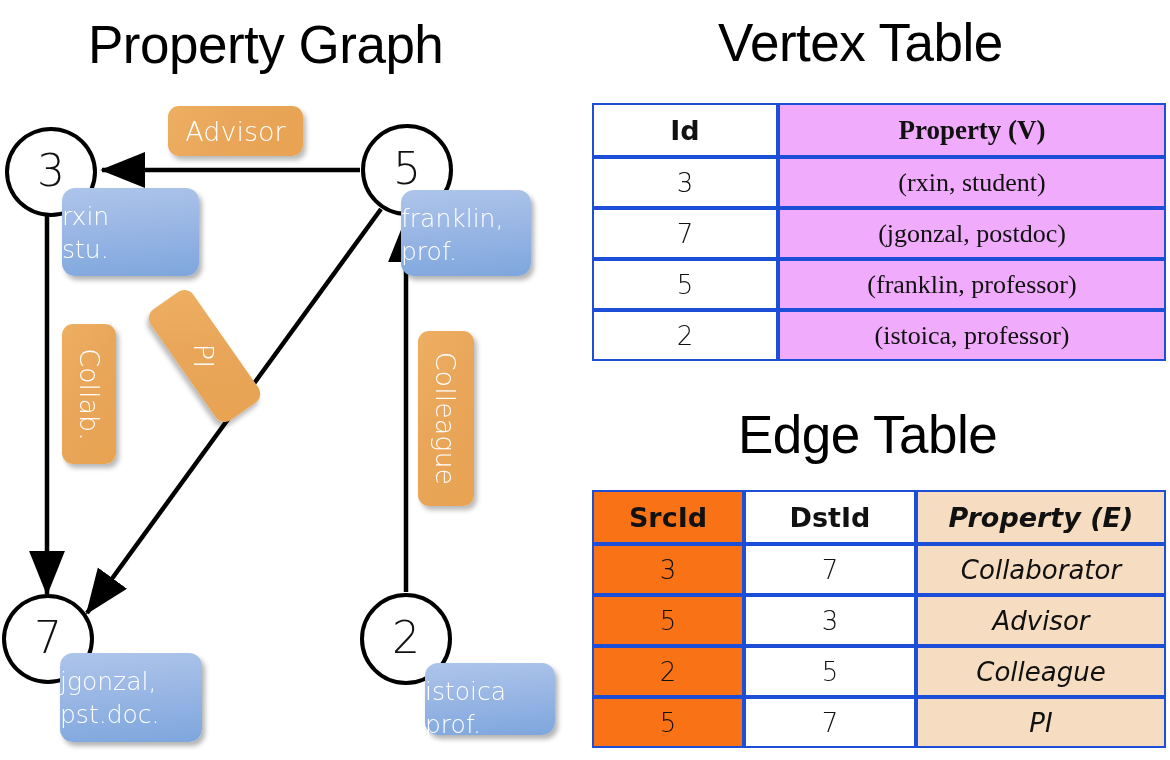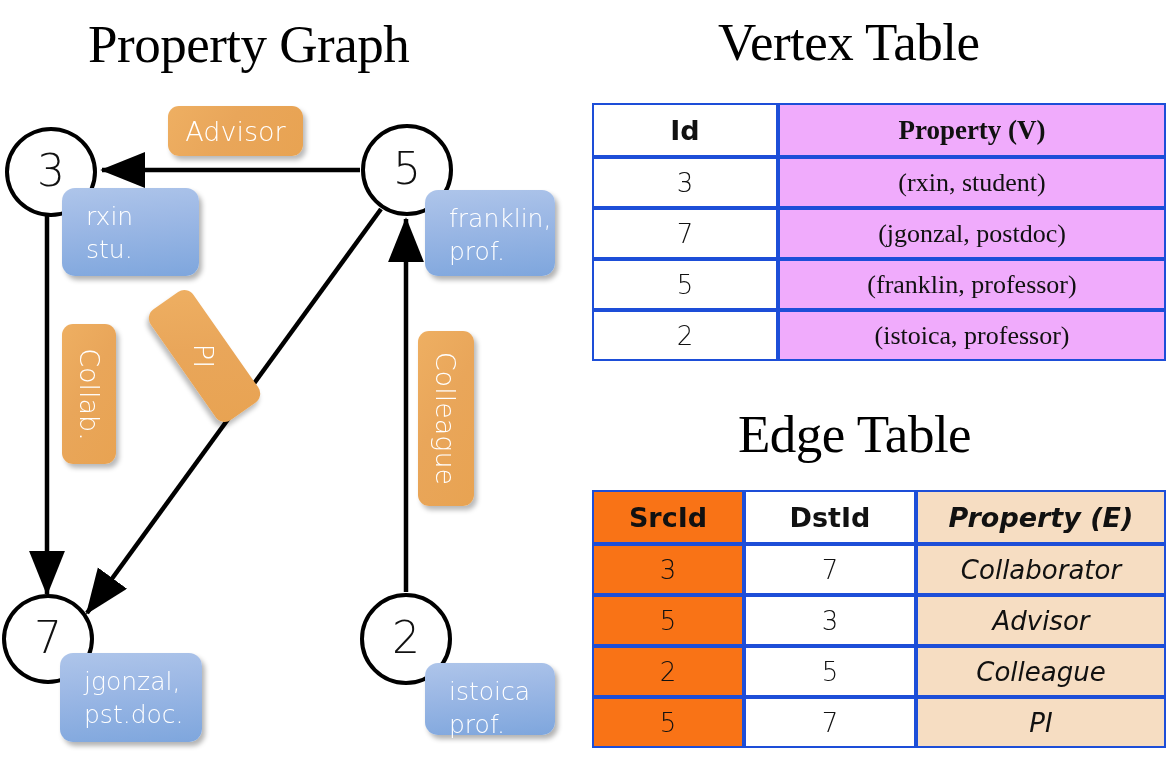--- a/index.html
+++ b/index.html
@@ -12,21 +12,21 @@
   .panel{position:absolute;}
 
   
   .big-title{
     position:absolute;
     font-size:53px;
     font-weight:300;
     color:#000000;
     letter-spacing:-0.5px;
     white-space:nowrap;
-    font-family:Liberation Serif, serif;
+    font-family:Liberation Sans, sans-serif;
   }
   #title-property-graph{left:88px;top:14px;}
   #title-vertex-table{left:718px;top:12px;}
   #title-edge-table{left:738px;top:404px;}
 
   
   #graph{left:0;top:0;width:585px;height:760px;}
   #graph-svg{position:absolute;left:0;top:0;}
 
   .node{
@@ -49,30 +49,30 @@
   #node-7{left:2px;top:594px;width:92px;height:90px;}
   #node-2{left:360px;top:593px;width:92px;height:92px;}
 
   
   .vbox{
     position:absolute;
     border-radius:13px;
     background:linear-gradient(175deg,#aec5ea 0%,#9cb8e5 40%,#7ea6dd 100%);
     box-shadow:3px 4px 5px rgba(0,0,0,0.30);
     color:#ffffff;
-    padding:12px 14px 10px 24px;
+    padding:12px 14px 10px 0;
     box-sizing:border-box;
     font-size:25px;
     line-height:1.32;
     font-family:"DejaVu Sans","Liberation Sans",sans-serif;
     font-weight:300;
     z-index:4;
   }
   #vbox-3{left:62px;top:188px;width:137px;height:88px;}
-  #vbox-5{left:425px;top:190px;width:130px;height:86px;}
+  #vbox-5{left:401px;top:190px;width:130px;height:86px;}
   #vbox-7{left:60px;top:653px;width:142px;height:89px;}
   #vbox-2{left:425px;top:663px;width:130px;height:72px;}
 
   
   .ebox{
     position:absolute;
     border-radius:11px;
     background:linear-gradient(120deg,#eeaf62 0%,#e9a65a 45%,#e8a352 100%);
     box-shadow:3px 4px 5px rgba(0,0,0,0.28);
     color:#ffffff;

